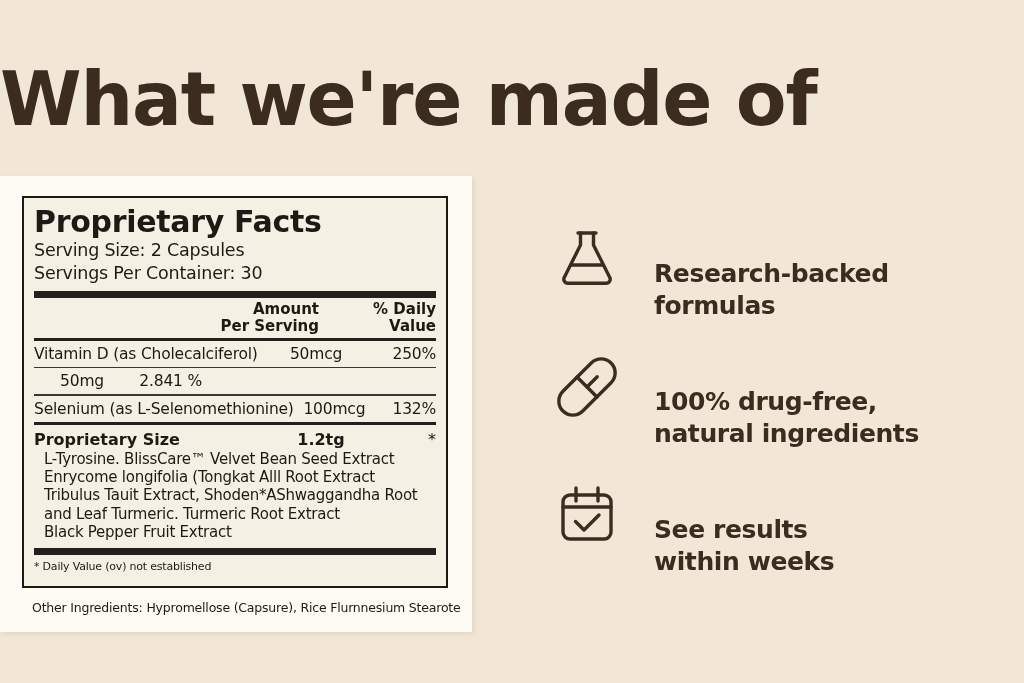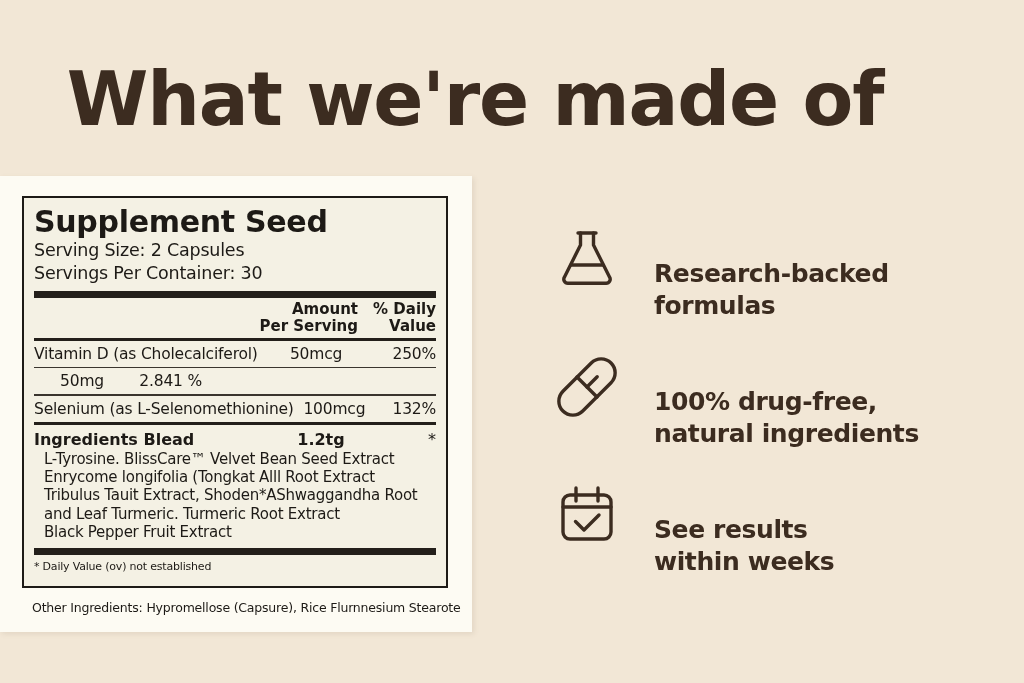--- a/index.html
+++ b/index.html
@@ -15,21 +15,21 @@
     font-family: "Liberation Sans", sans-serif;
     position: relative;
   }
 
   
   .page-heading {
     position: absolute;
     left: 0;
     top: 62px;
     width: 950px;
-    text-align: center;
+    text-align: left;
     font-size: 74px;
     line-height: 1.0;
     font-weight: bold;
     letter-spacing: -1.2px;
     color: #3c2c20;
     font-family: "DejaVu Sans", sans-serif;
   }
 
   
   .facts-card {
@@ -84,20 +84,21 @@
 
   
   .col-head {
     display: flex;
     justify-content: flex-end;
     padding: 3px 0 3px 0;
     font-size: 15px;
     font-weight: bold;
     line-height: 1.12;
     text-align: right;
+    gap: 39px;
   }
   .col-head .ch-amount { width: 118px; }
   .col-head .ch-dv { width: 78px; }
 
   
   .nrow {
     display: flex;
     align-items: baseline;
     font-size: 15.5px;
     padding: 4px 0 4px 0;
@@ -175,21 +176,21 @@
 </style>
 </head>
 <body>
 
 <div class="page-heading">What we're made of</div>
 
 <div class="facts-card">
 
   <div class="facts-inner">
 
-    <div class="facts-title">Supplement Seed</div>
+    <div class="facts-title">Proprietary Facts</div>
 
     <div class="facts-serving">Serving Size: 2 Capsules</div>
     <div class="facts-serving">Servings Per Container: 30</div>
 
     <div class="rule-thick"></div>
 
     <div class="col-head">
       <div class="ch-amount">
         <div>Amount</div>
         <div>Per Serving</div>
@@ -216,21 +217,21 @@
     <div class="rule-thin"></div>
 
     <div class="nrow">
       <div class="n-name"><span style="font-weight:bold"></span><span>Selenium (as L-Selenomethionine)</span></div>
       <div class="n-amt">100mcg</div>
       <div class="n-dv">132%</div>
     </div>
     <div class="rule-med"></div>
 
     <div class="blend-head">
-      <div class="b-name">Ingredients Blead</div>
+      <div class="b-name">Proprietary Size</div>
       <div class="b-amt">1.2tg</div>
       <div class="b-star">*</div>
     </div>
 
     <div class="blend-list">
       <div>L-Tyrosine. BlissCare™ Velvet Bean Seed Extract</div>
       <div>Enrycome longifolia (Tongkat Alll Root Extract</div>
       <div>Tribulus Tauit Extract, Shoden*AShwaggandha Root</div>
       <div>and Leaf Turmeric. Turmeric Root Extract</div>
       <div>Black Pepper Fruit Extract</div>

